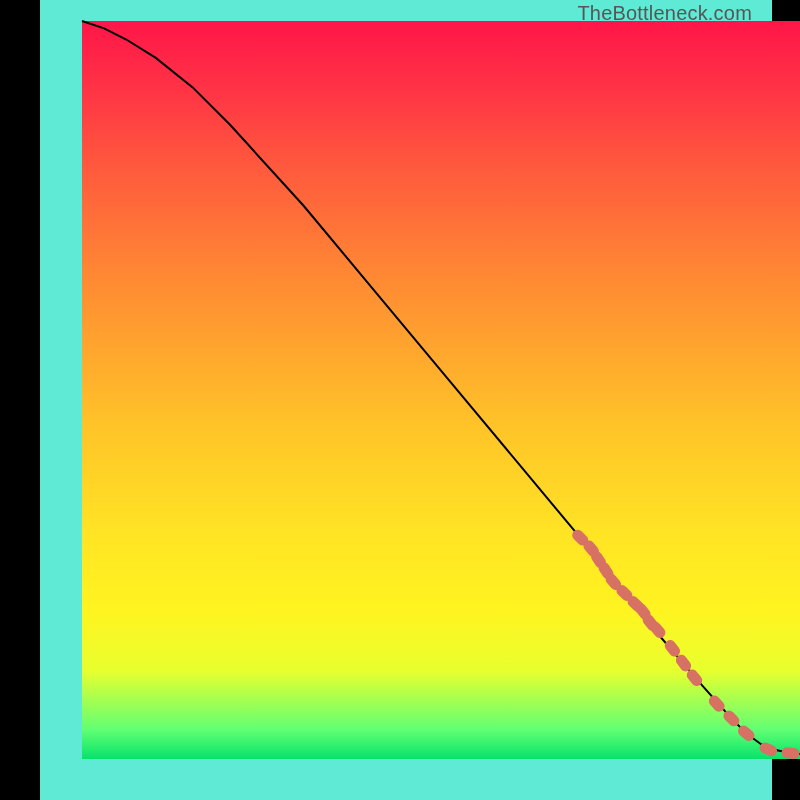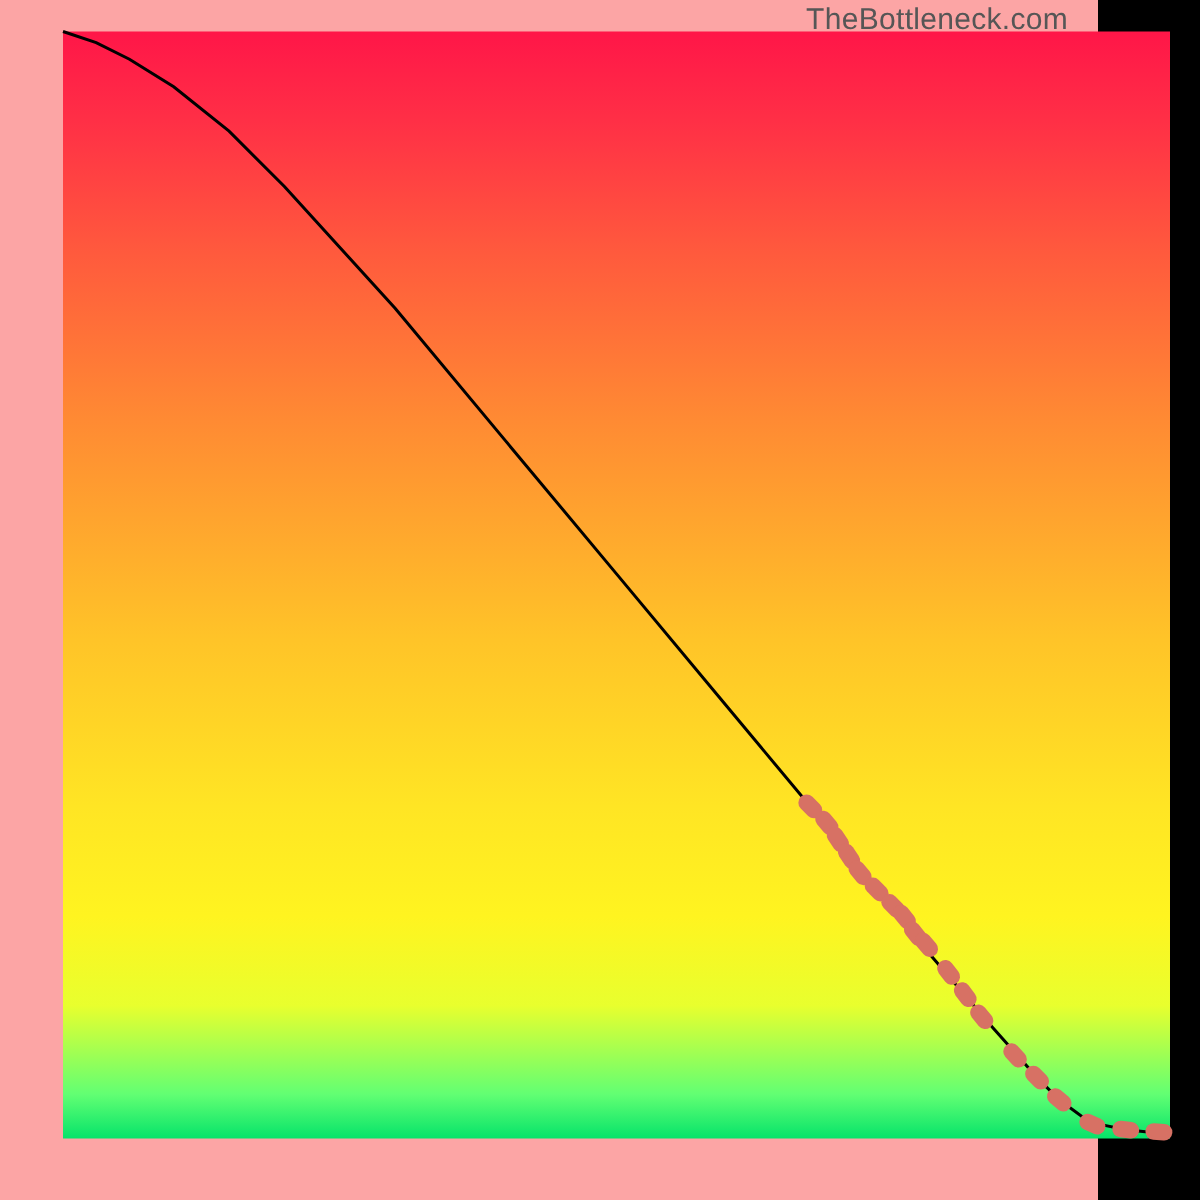--- a/index.html
+++ b/index.html
@@ -1,21 +1,22 @@
 <!DOCTYPE html>
 <html><head>
 <meta charset="utf-8">
 <style>
   * { margin: 0; padding: 0; box-sizing: border-box; }
   html, body { width: 800px; height: 800px; overflow: hidden; background: #000; }
   .stage {
     position: relative;
     width: 732px;
     height: 800px;
-    background: #fca5a5;
+    background: #5eead4;
+    margin-left: 40px;
   }
   .plot {
     position: absolute;
     left: 42px;
     top: 21px;
     width: 738px;
     height: 738px;
     
     background: linear-gradient(
       to bottom,

